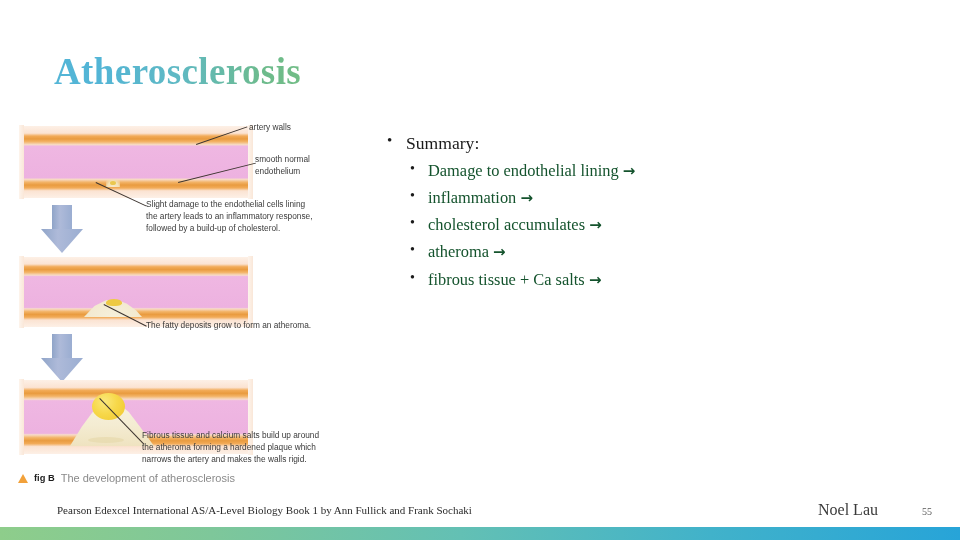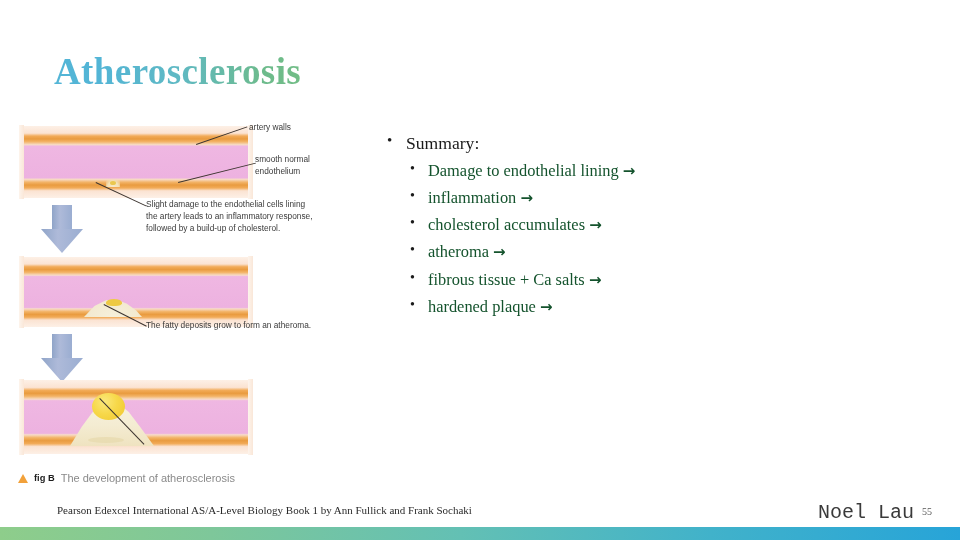--- a/index.html
+++ b/index.html
@@ -147,21 +147,21 @@
   .arrow-glyph { font-family:"DejaVu Sans", sans-serif; font-weight:bold; font-size:15px; }
   b { font-weight:bold; }
 
   
   #footer-source {
     position:absolute; left:57px; top:504px;
     font-size:11px; color:#2a2a2a; white-space:nowrap;
   }
   #footer-author {
     position:absolute; left:818px; top:501px;
-    font-size:20px; color:#3a3a3a;font-family:Liberation Mono, monospace;
+    font-size:16px; color:#3a3a3a;
   }
   #footer-pagenum {
     position:absolute; left:922px; top:506px;
     font-family:Liberation Serif, serif; font-size:10px; color:#5a5a5a;
   }
   #bottom-bar {
     position:absolute; left:0; bottom:0; width:960px; height:13px;
     background:linear-gradient(90deg,#8ecd8b 0%,#7ec79a 22%,#63c0b4 48%,#41b2ca 74%,#27a4d8 100%);
   }
 </style>
@@ -215,20 +215,23 @@
     <div class="leader" style="left:104px; top:196px; width:48px; transform:rotate(27deg);"></div>
     <div class="leader" style="left:100px; top:290px; width:64px; transform:rotate(46deg);"></div>
 
     <div class="fig-label" id="label-artery-walls">artery walls</div>
     <div class="fig-label" id="label-endothelium">smooth normal
 endothelium</div>
     <div class="fig-label" id="label-damage">Slight damage to the endothelial cells lining
 the artery leads to an inflammatory response,
 followed by a build-up of cholesterol.</div>
     <div class="fig-label" id="label-fatty">The fatty deposits grow to form an atheroma.</div>
+    <div class="fig-label" id="label-fibrous">Fibrous tissue and calcium salts build up around
+the atheroma forming a hardened plaque which
+narrows the artery and makes the walls rigid.</div>
   </div>
 
   <div id="figb-caption">
     <span id="figb-triangle"></span>
     <span id="figb-tag">fig B</span>
     <span id="figb-text">The development of atherosclerosis</span>
   </div>
 
   <div id="body-panel">
     <ul class="lvl1">
@@ -248,24 +251,20 @@
             <span class="arrow-glyph">→</span>
           </li>
           <li>
             <span>atheroma</span>
             <span class="arrow-glyph">→</span>
           </li>
           <li>
             <span>fibrous tissue + Ca salts</span>
             <span class="arrow-glyph">→</span>
           </li>
-          <li>
-            <span>hardened plaque</span>
-            <span class="arrow-glyph">→</span>
-          </li>
         </ul>
       </li>
     </ul>
   </div>
 
   <div id="footer-source">Pearson Edexcel International AS/A-Level Biology Book 1 by Ann Fullick and Frank Sochaki</div>
   <div id="footer-author">Noel Lau</div>
   <div id="footer-pagenum">55</div>
   <div id="bottom-bar"></div>
 

